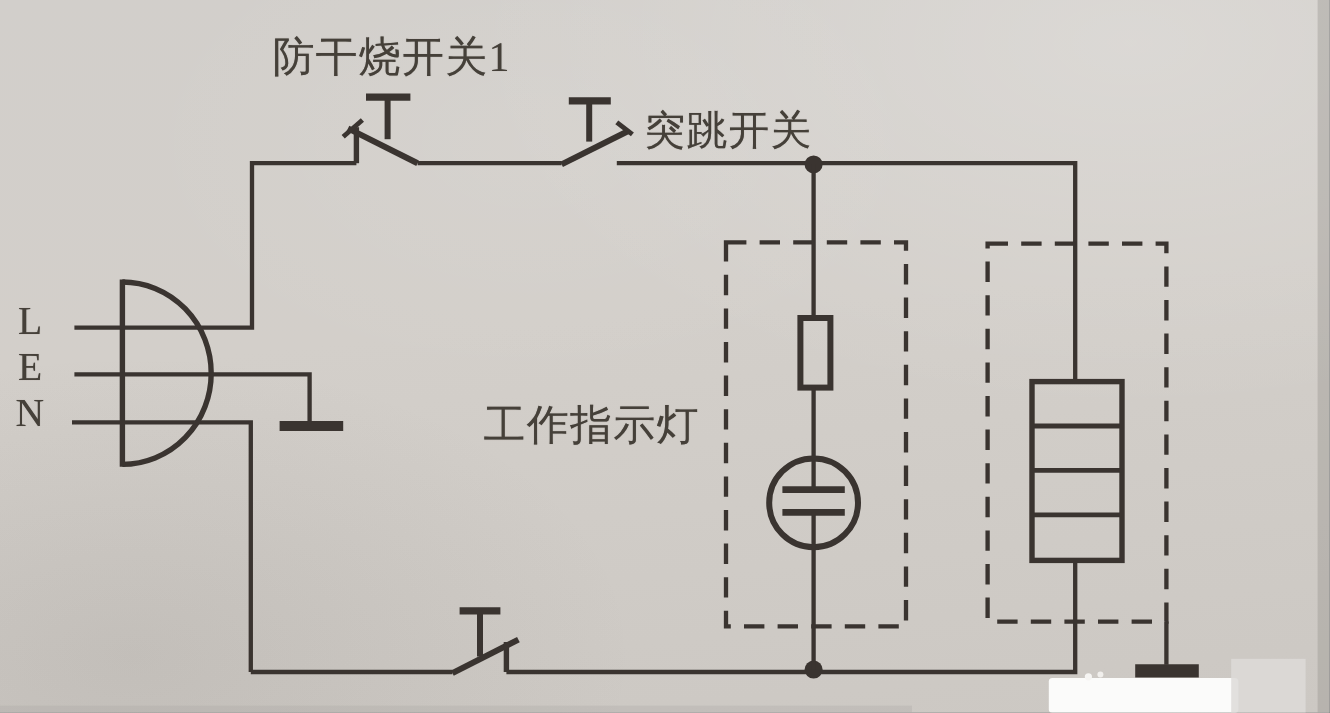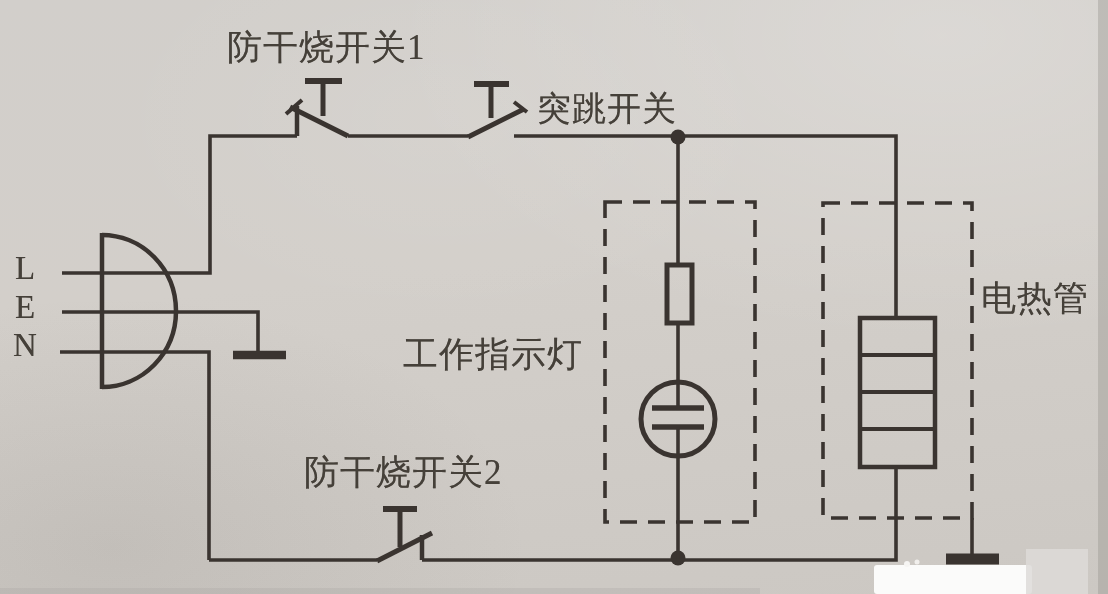--- a/index.html
+++ b/index.html
@@ -120,19 +120,17 @@
 
     <g>
       <rect x="1098" y="0" width="10" height="594" fill="#8f8b87" opacity="0.35"></rect>
       <rect x="0" y="588" width="760" height="6" fill="#aaa6a1" opacity="0.30"></rect>
     </g>
   </svg>
 
   <div class="lbl" style="left:227px;top:24px;font-size:35px;text-align:right;">防干烧开关1</div>
   <div class="lbl" style="left:403px;top:331px;font-size:35px;">工作指示灯</div>
   <div class="lbl" style="left:537px;top:86px;font-size:34px;">突跳开关</div>
-  <div class="lbl" style="left:304px;top:449px;font-size:35px;">防干烧开关2</div>
-  <div class="lbl" style="left:981px;top:275px;font-size:35px;">电热管</div>
   <div class="lbl" style="left:15px;top:250px;font-size:33px;">L</div>
   <div class="lbl" style="left:15px;top:289px;font-size:33px;">E</div>
   <div class="lbl" style="left:13px;top:327px;font-size:33px;">N</div>
 
 </div>
 
 </body></html>

